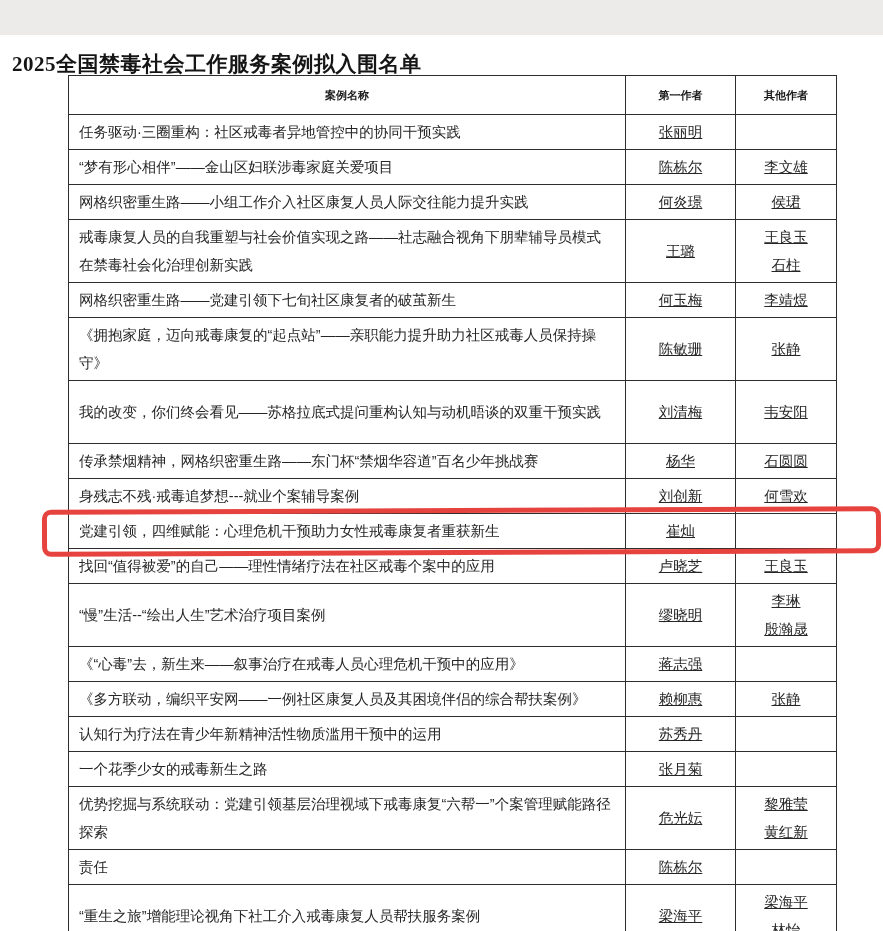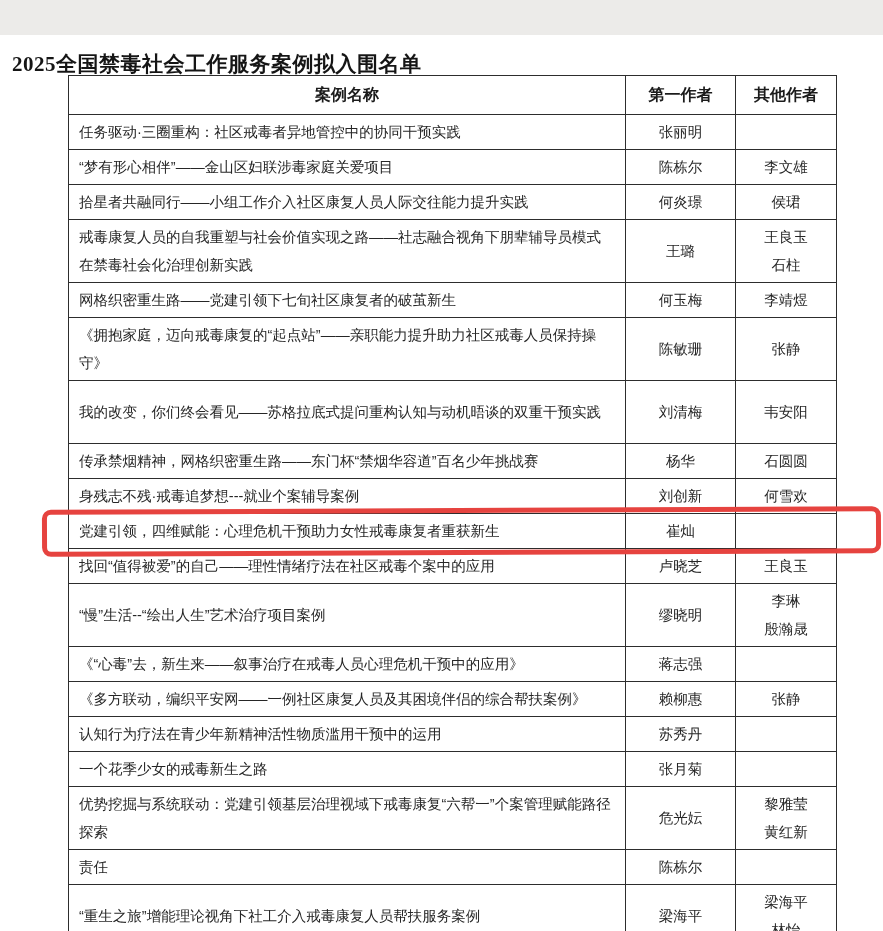--- a/index.html
+++ b/index.html
@@ -32,35 +32,35 @@
     border-collapse: collapse;
     table-layout: fixed;
     background: #fff;
   }
   .case-table th, .case-table td {
     border: 1.5px solid #2d2d2d;
     overflow: hidden;
   }
   .case-table th {
     height: 38px;
-    font-size: 16px;
+    font-size: 11px;
     font-weight: bold;
     text-align: center;
     color: #1b1b1b;
     padding: 0;
   }
   .case-table td {
     font-size: 14.5px;
     color: #262626;
     line-height: 28px;
     padding: 3px 10px;
     vertical-align: middle;
   }
   .case-table td.cell-name { text-align: left; margin-left: 43px; }
-  .case-table td.cell-author { text-align: center; padding: 3px 4px; }
+  .case-table td.cell-author { text-align: center; padding: 3px 4px; text-decoration: underline; }
   .case-table tr.row-single td { height: 28px; }
   .case-table tr.row-tall td { height: 56px; }
   .author-line { display: block; }
   .highlight-box {
     position: absolute;
     box-sizing: border-box;
     border: 5px solid #e6433f;
     border-radius: 9px;
     transform: rotate(-0.25deg);
     pointer-events: none;
@@ -94,21 +94,21 @@
         <td class="cell-author"></td>
       </tr>
       <tr class="row-single">
         <td class="cell-name">“梦有形心相伴”——金山区妇联涉毒家庭关爱项目</td>
         <td class="cell-author">陈栋尔</td>
         <td class="cell-author">
           <span class="author-line">李文雄</span>
         </td>
       </tr>
       <tr class="row-single">
-        <td class="cell-name">拾星者共融同行——小组工作介入社区康复人员人际交往能力提升实践</td>
+        <td class="cell-name">网格织密重生路——小组工作介入社区康复人员人际交往能力提升实践</td>
         <td class="cell-author">何炎璟</td>
         <td class="cell-author">
           <span class="author-line">侯珺</span>
         </td>
       </tr>
       <tr class="row-tall">
         <td class="cell-name">戒毒康复人员的自我重塑与社会价值实现之路——社志融合视角下朋辈辅导员模式在禁毒社会化治理创新实践</td>
         <td class="cell-author">王璐</td>
         <td class="cell-author">
           <span class="author-line">王良玉</span>

